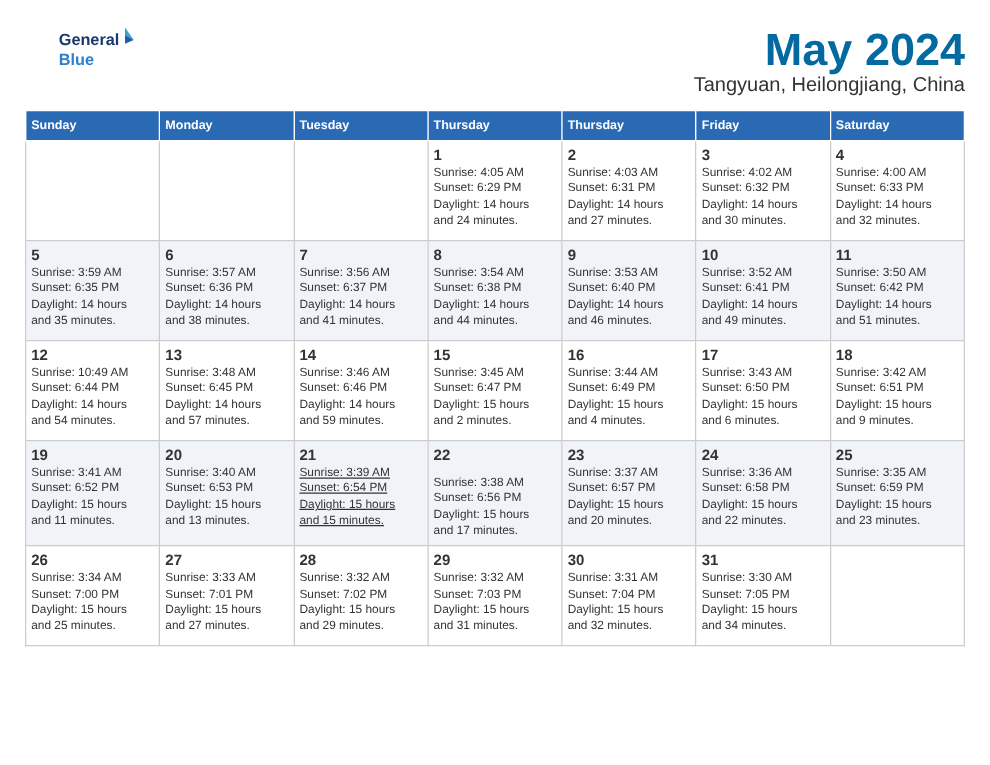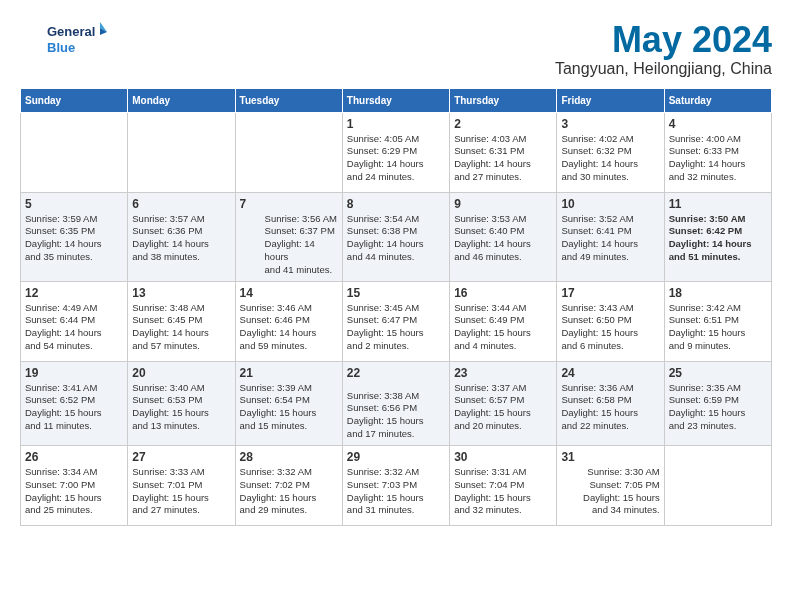--- a/index.html
+++ b/index.html
@@ -147,21 +147,21 @@
         </td>
         <td>
           <div class="day-num">6</div>
           <div class="day-info" style="white-space: pre-line;">Sunrise: 3:57 AM
 Sunset: 6:36 PM
 Daylight: 14 hours
 and 38 minutes.</div>
         </td>
         <td>
           <div class="day-num">7</div>
-          <div class="day-info" style="white-space: pre-line; margin-left: 25px;">Sunrise: 3:56 AM
+          <div class="day-info" style="white-space: pre-line;">Sunrise: 3:56 AM
 Sunset: 6:37 PM
 Daylight: 14 hours
 and 41 minutes.</div>
         </td>
         <td>
           <div class="day-num">8</div>
           <div class="day-info" style="white-space: pre-line;">Sunrise: 3:54 AM
 Sunset: 6:38 PM
 Daylight: 14 hours
 and 44 minutes.</div>
@@ -175,30 +175,30 @@
         </td>
         <td>
           <div class="day-num">10</div>
           <div class="day-info" style="white-space: pre-line;">Sunrise: 3:52 AM
 Sunset: 6:41 PM
 Daylight: 14 hours
 and 49 minutes.</div>
         </td>
         <td>
           <div class="day-num">11</div>
-          <div class="day-info" style="white-space: pre-line; font-weight: bold;">Sunrise: 3:50 AM
+          <div class="day-info" style="white-space: pre-line;">Sunrise: 3:50 AM
 Sunset: 6:42 PM
 Daylight: 14 hours
 and 51 minutes.</div>
         </td>
       </tr>
       <tr>
         <td>
           <div class="day-num">12</div>
-          <div class="day-info" style="white-space: pre-line;">Sunrise: 4:49 AM
+          <div class="day-info" style="white-space: pre-line;">Sunrise: 10:49 AM
 Sunset: 6:44 PM
 Daylight: 14 hours
 and 54 minutes.</div>
         </td>
         <td>
           <div class="day-num">13</div>
           <div class="day-info" style="white-space: pre-line;">Sunrise: 3:48 AM
 Sunset: 6:45 PM
 Daylight: 14 hours
 and 57 minutes.</div>
@@ -249,21 +249,21 @@
         </td>
         <td>
           <div class="day-num">20</div>
           <div class="day-info" style="white-space: pre-line;">Sunrise: 3:40 AM
 Sunset: 6:53 PM
 Daylight: 15 hours
 and 13 minutes.</div>
         </td>
         <td>
           <div class="day-num">21</div>
-          <div class="day-info" style="white-space: pre-line;">Sunrise: 3:39 AM
+          <div class="day-info" style="white-space: pre-line; text-decoration: underline;">Sunrise: 3:39 AM
 Sunset: 6:54 PM
 Daylight: 15 hours
 and 15 minutes.</div>
         </td>
         <td>
           <div class="day-num">22</div>
           <div class="day-info" style="white-space: pre-line; margin-top: 10px;">Sunrise: 3:38 AM
 Sunset: 6:56 PM
 Daylight: 15 hours
 and 17 minutes.</div>
@@ -321,21 +321,21 @@
         </td>
         <td>
           <div class="day-num">30</div>
           <div class="day-info" style="white-space: pre-line;">Sunrise: 3:31 AM
 Sunset: 7:04 PM
 Daylight: 15 hours
 and 32 minutes.</div>
         </td>
         <td>
           <div class="day-num">31</div>
-          <div class="day-info" style="white-space: pre-line; text-align: right;">Sunrise: 3:30 AM
+          <div class="day-info" style="white-space: pre-line;">Sunrise: 3:30 AM
 Sunset: 7:05 PM
 Daylight: 15 hours
 and 34 minutes.</div>
         </td>
         <td class="empty-cell"></td>
       </tr>
     </tbody>
 </table>
 
 </body></html>

